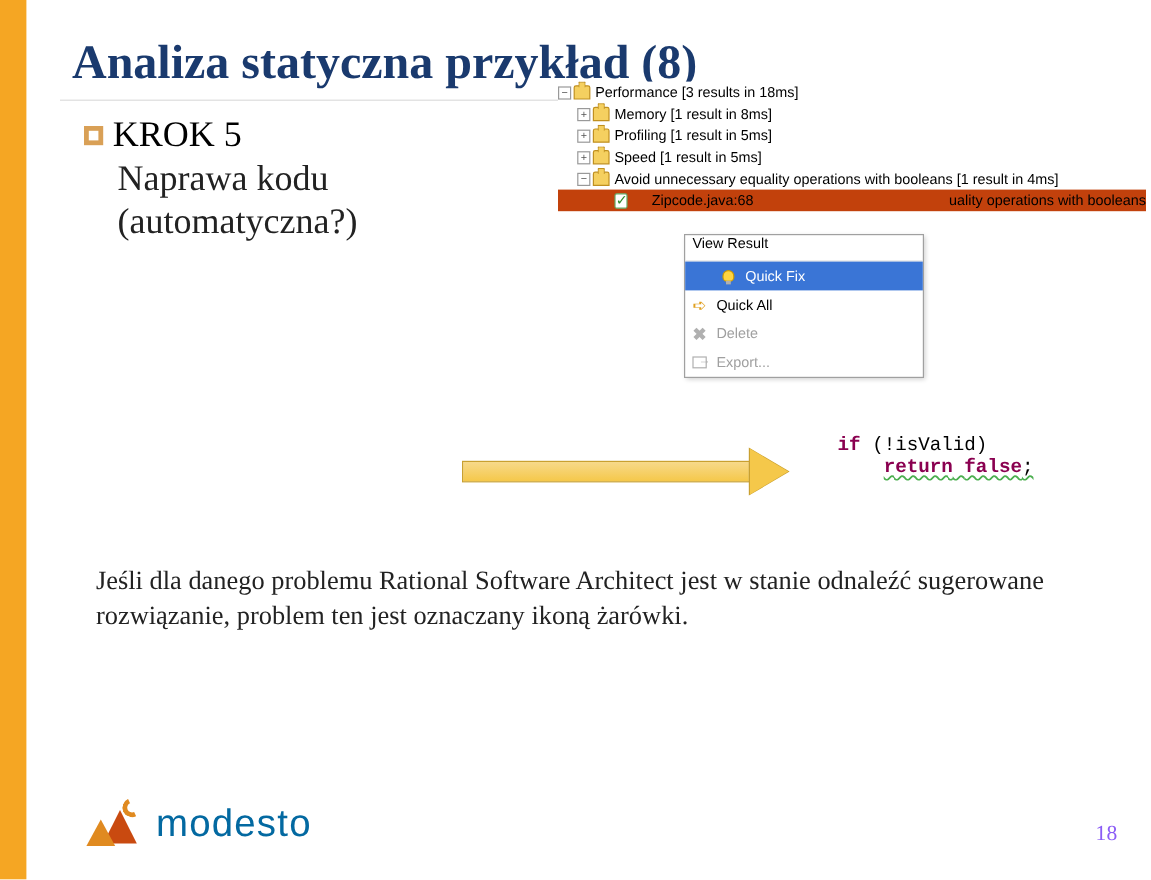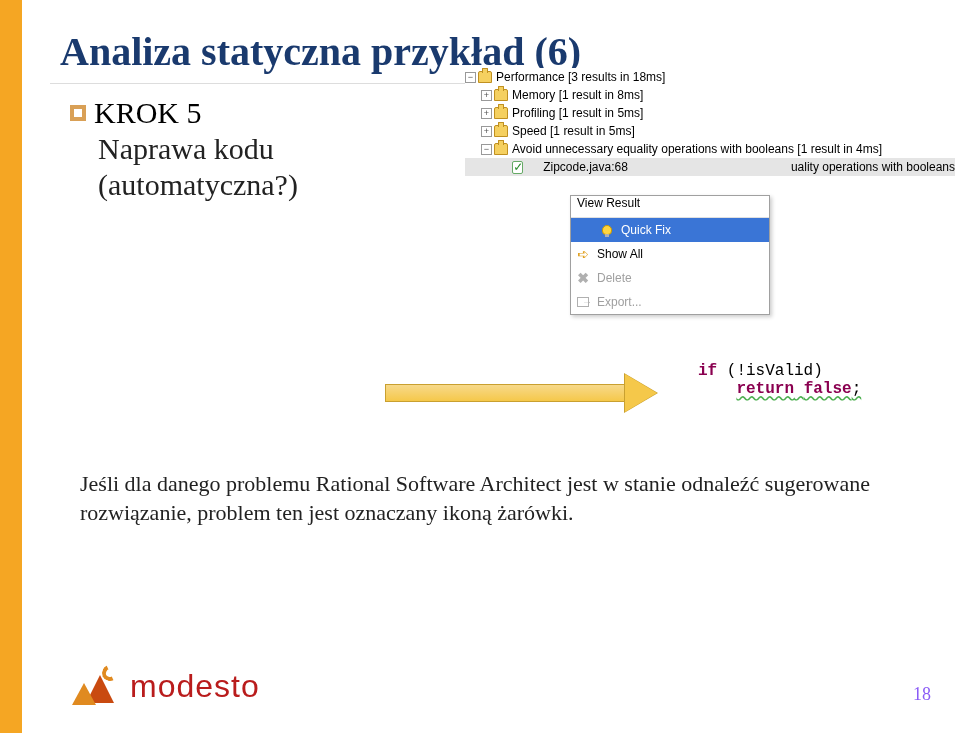--- a/index.html
+++ b/index.html
@@ -14,21 +14,21 @@
   .bullet-text { font-family: "Times New Roman", serif; font-size: 30px; color: #000000; }
   .sub-text { font-family: "Times New Roman", serif; font-size: 30px; color: #222; margin-left: 48px; margin-top: 2px; }
   .tree-panel { position: absolute; left: 415px; top: 68px; width: 490px; font-family: Tahoma, sans-serif; font-size: 12px; background: #fff; }
   .tree-row { display: flex; align-items: center; height: 18px; white-space: nowrap; }
   .tree-indent { display: inline-block; }
   .exp { width: 11px; height: 11px; border: 1px solid #999; display: inline-flex; align-items: center; justify-content: center; font-size: 9px; line-height: 1; color: #555; margin-right: 2px; background: #fff; }
   .thumb-icon { width: 14px; height: 12px; background: #f5d060; border: 1px solid #c09020; border-radius: 2px 2px 0 0; position: relative; margin-right: 4px; display: inline-block; }
   .thumb-icon::after { content: ""; position: absolute; top: -4px; left: 3px; width: 4px; height: 4px; background: #f5d060; border: 1px solid #c09020; border-bottom: none; border-radius: 1px 1px 0 0; }
   .check-icon { width: 13px; height: 13px; background: #fff; border: 1px solid #6a6; border-radius: 2px; margin-right: 4px; position: relative; display: inline-block; }
   .check-icon::after { content: "✓"; position: absolute; top: -2px; left: 0; font-size: 12px; color: #2a8a2a; }
-  .highlight-row { background: #e5e5e5; gap: 16px; }
+  .highlight-row { background: #c2410c; gap: 16px; }
   .context-menu { position: absolute; left: 520px; top: 195px; width: 200px; background: #fff; border: 1px solid #a0a0a0; box-shadow: 2px 2px 4px rgba(0,0,0,0.2); font-family: Tahoma, sans-serif; font-size: 12px; }
   .menu-title-row { height: 22px; display: flex; align-items: flex-start; padding-left: 6px; border-bottom: 1px solid #e0e0e0; }
   .menu-item { height: 24px; display: flex; align-items: center; padding-left: 4px; gap: 6px; }
   .menu-item.selected { background: #3a75d6; color: #fff; padding-left: 28px; }
   .menu-item.disabled { color: #a0a0a0; }
   .menu-icon { width: 16px; height: 16px; display: inline-flex; align-items: center; justify-content: center; font-size: 12px; }
   .bulb { width: 10px; height: 10px; background: #ffd540; border-radius: 50% 50% 40% 40%; border: 1px solid #cc9900; position: relative; }
   .bulb::after { content: ""; position: absolute; bottom: -3px; left: 2px; width: 4px; height: 3px; background: #b0b0b0; }
   .arrow-show { color: #e0a020; font-size: 14px; }
   .x-del { color: #b0b0b0; font-size: 14px; font-weight: bold; }
@@ -43,32 +43,32 @@
   .arrow-shape { position: absolute; left: 335px; top: 378px; width: 280px; height: 30px; }
   .arrow-body { position: absolute; left: 0; top: 6px; width: 240px; height: 18px; background: linear-gradient(#f7d98a, #f5c84a); border: 1px solid #c9a030; }
   .arrow-head { position: absolute; left: 240px; top: -4px; width: 0; height: 0; border-top: 19px solid transparent; border-bottom: 19px solid transparent; border-left: 32px solid #f5c84a; }
   .arrow-head-border { position: absolute; left: 239px; top: -5px; width: 0; height: 0; border-top: 20px solid transparent; border-bottom: 20px solid transparent; border-left: 34px solid #c9a030; }
   .body-text { font-family: "Times New Roman", serif; font-size: 22px; color: #222; position: absolute; left: 30px; top: 470px; width: 830px; line-height: 1.3; }
   .logo-area { position: absolute; left: 72px; bottom: 26px; display: flex; align-items: center; gap: 10px; }
   .logo-sym { width: 48px; height: 42px; position: relative; }
   .logo-tri1 { position: absolute; left: 0; top: 18px; width: 0; height: 0; border-left: 12px solid transparent; border-right: 12px solid transparent; border-bottom: 22px solid #e08a20; }
   .logo-tri2 { position: absolute; left: 14px; top: 10px; width: 0; height: 0; border-left: 14px solid transparent; border-right: 14px solid transparent; border-bottom: 28px solid #c94a10; }
   .logo-circle { position: absolute; left: 30px; top: 0; width: 16px; height: 16px; border: 4px solid #e08a20; border-radius: 50%; border-top-color: transparent; border-right-color: transparent; transform: rotate(20deg); }
-  .logo-text { font-family: "Trebuchet MS", sans-serif; font-size: 32px; color: #b91c1c; letter-spacing: 1px; }
+  .logo-text { font-family: "Trebuchet MS", sans-serif; font-size: 32px; color: #0369a1; letter-spacing: 1px; }
   .page-num { position: absolute; right: 28px; bottom: 28px; font-family: "Times New Roman", serif; font-size: 18px; color: #8b5cf6; }
 </style>
 </head>
 <body>
 
 <div class="left-bar-outer"></div>
 <div class="left-bar-inner"></div>
 
 <div class="slide-area">
 
-  <h1 class="title">Analiza statyczna przykład (6)</h1>
+  <h1 class="title">Analiza statyczna przykład (8)</h1>
   <div class="title-underline"></div>
 
   <div class="bullet-line">
     <span class="bullet-square"></span>
     <span class="bullet-text">KROK 5</span>
   </div>
   <div class="sub-text">Naprawa kodu</div>
   <div class="sub-text">(automatyczna?)</div>
 
   <div class="tree-panel">
@@ -115,21 +115,21 @@
       <span>View Result</span>
     </div>
     <div class="menu-item selected">
       <span class="menu-icon">
           <span class="bulb"></span>
         </span>
       <span>Quick Fix</span>
     </div>
     <div class="menu-item">
       <span class="menu-icon arrow-show">➪</span>
-      <span>Show All</span>
+      <span>Quick All</span>
     </div>
     <div class="menu-item disabled">
       <span class="menu-icon x-del">✖</span>
       <span>Delete</span>
     </div>
     <div class="menu-item disabled">
       <span class="menu-icon">
           <span class="export-ico"></span>
         </span>
       <span>Export...</span>

